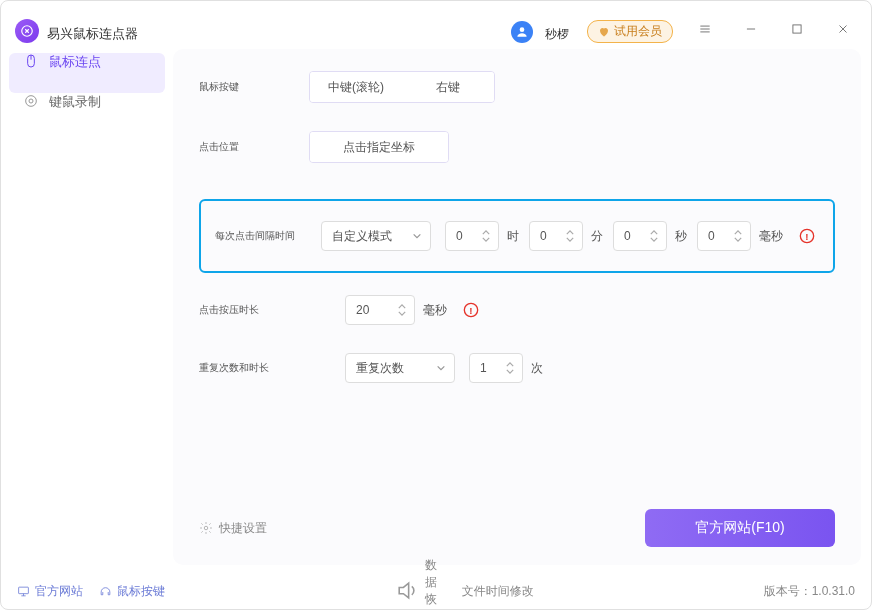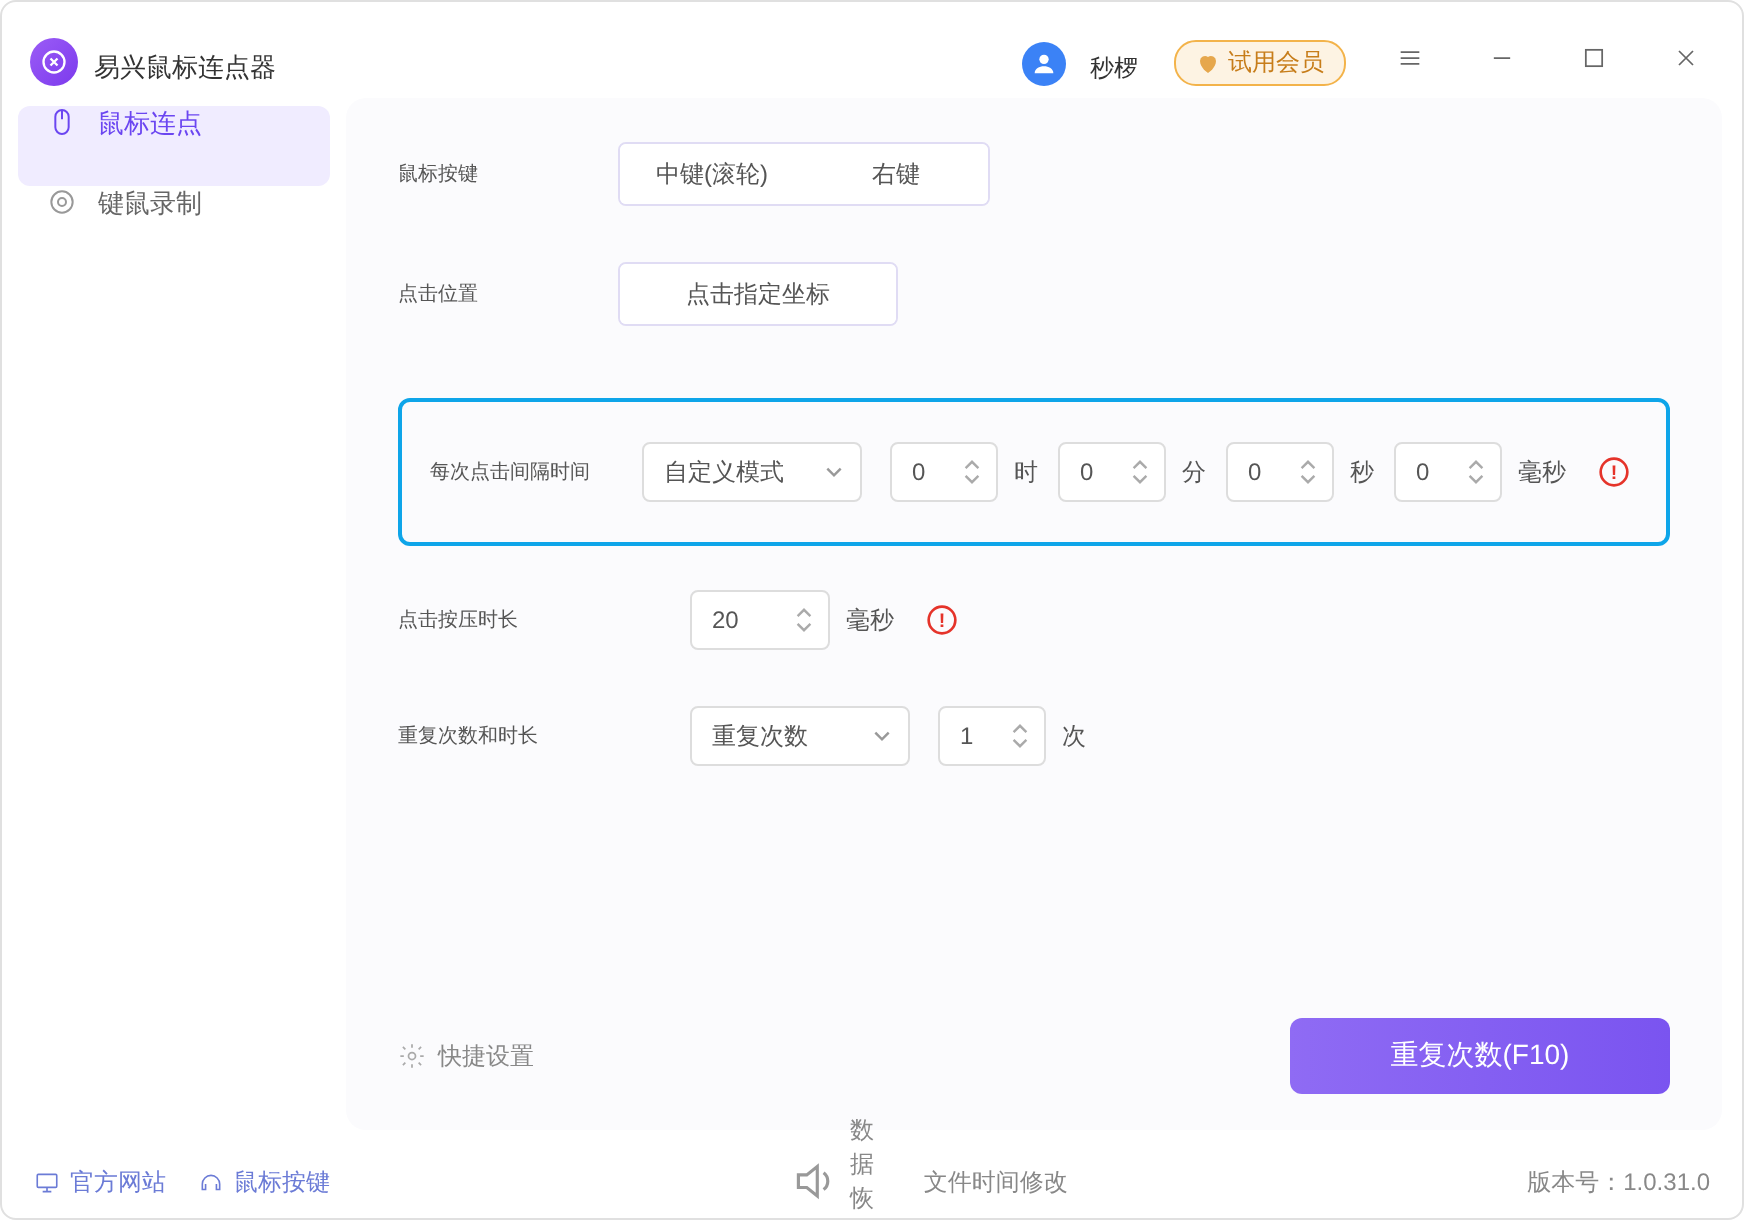--- a/index.html
+++ b/index.html
@@ -243,21 +243,21 @@
     </div>
 
     <div class="bottom">
       <div class="quick">
           <svg viewBox="0 0 24 24">
             <circle cx="12" cy="12" r="3"></circle>
             <path d="M12 2v3M12 19v3M4.2 4.2l2.1 2.1M17.7 17.7l2.1 2.1M2 12h3M19 12h3M4.2 19.8l2.1-2.1M17.7 6.3l2.1-2.1"></path>
           </svg>
           <span>快捷设置</span>
         </div>
-      <button class="start">重复次数(F10)</button>
+      <button class="start">官方网站(F10)</button>
     </div>
   </div>
 </div>
 
 <div class="footer">
   <span class="flink">
       <svg viewBox="0 0 24 24">
         <rect x="3" y="4" width="18" height="12" rx="1"></rect>
         <path d="M8 20h8M12 16v4"></path>
       </svg>

